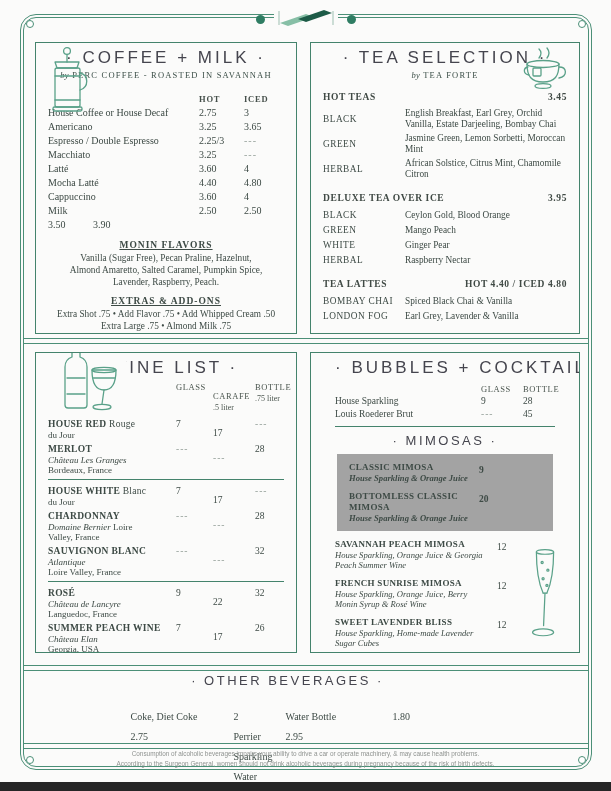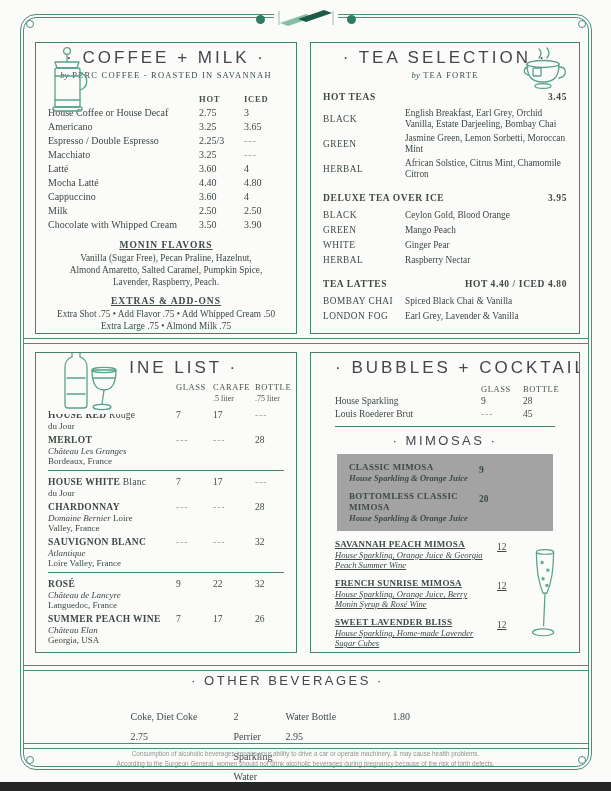--- a/index.html
+++ b/index.html
@@ -48,21 +48,21 @@
                 letter-spacing:0.6px;color:#404a45;line-height:13px;}
   .t-row{display:flex;font-size:9.3px;line-height:11px;margin-bottom:3px;align-items:center;}
   .t-type{width:82px;flex:none;letter-spacing:0.5px;padding-top:1px;}
   .t-desc{flex:1;}
   .mt10{margin-top:10px}.mt12{margin-top:12px}.mt4{margin-top:4px}
   
   .w-head{display:flex;margin-top:6px;font-size:8.5px;letter-spacing:0.6px;color:#4b564f;line-height:11px;}
   .w-headsub{font-size:8px;letter-spacing:0;color:#4b564f;line-height:10px;font-weight:normal;}
   .w-name{width:128px;flex:none;}
   .w-c1{width:37px;flex:none;}
-  .w-c2{width:42px;flex:none;}
+  .w-c2{width:42px;flex:none;margin-top:9px;}
   .w-c3{width:30px;flex:none;}
   .w-rows{margin-top:6px;}
   .w-row{display:flex;margin-bottom:4px;font-size:9.5px;line-height:11px;}
   .w-title{font-weight:bold;letter-spacing:0.3px;}
   .w-sub{font-size:9px;line-height:10px;font-weight:normal;}
   .w-div{border-top:1.2px solid #44836c;margin:2px 0 6px 0;}
   
   .bb-head{display:flex;margin-top:8px;font-size:8.5px;letter-spacing:0.6px;color:#4b564f;line-height:11px;}
   .bb-name{flex:1;}
   .bb-c1{width:42px;flex:none;}
@@ -70,21 +70,21 @@
   .bb-row{display:flex;font-size:9.5px;line-height:13px;}
   .bb-div{border-top:1.2px solid #44836c;margin:5px 0 5px 0;}
   .mimosa-deco{font-size:13px;letter-spacing:2.5px;margin-top:3px;}
   .hl{background:#a3a3a3;margin:5px 2px 0 2px;padding:8px 12px;}
   .m-row{display:flex;margin-bottom:8px;}
   .m-row:last-child{margin-bottom:0;}
   .m-main{flex:1;padding-right:6px;}
   .m-name{font-size:9px;font-weight:bold;letter-spacing:0.3px;line-height:11px;}
   .m-desc{font-size:8.6px;font-style:italic;font-weight:bold;line-height:10px;}
   .m-price{width:62px;flex:none;font-size:9.5px;padding-top:3px;}
-  .m-list{margin-top:8px;text-decoration:underline;}
+  .m-list{margin-top:8px;}
   .m-list .m-main{max-width:160px;}
   .m-list .m-desc{font-weight:normal;font-style:italic;}
   .m-list .m-price{width:58px;}
   
   .other{position:absolute;left:17px;top:672px;width:541px;}
   .other .deco{font-size:13px;letter-spacing:2.5px;}
   .o-grid{display:grid;grid-template-columns:103px 52px 107px 52px;justify-content:center;
           margin-top:18px;font-size:10px;line-height:20px;}
   
   .disclaimer{position:absolute;left:35px;top:749px;width:541px;text-align:center;
@@ -177,21 +177,20 @@
         <span class="c-name">Cappuccino</span>
         <span class="c-hot">3.60</span>
         <span class="c-iced">4</span>
       </div>
     <div class="c-row">
         <span class="c-name">Milk</span>
         <span class="c-hot">2.50</span>
         <span class="c-iced">2.50</span>
       </div>
     <div class="c-row">
-        <span class="c-name">Chocolate with Whipped Cream</span>
         <span class="c-hot">3.50</span>
         <span class="c-iced">3.90</span>
       </div>
 
     <div class="center-block monin">
       <div class="mini-title">MONIN FLAVORS</div>
       <div class="mini-line">Vanilla (Sugar Free), Pecan Praline, Hazelnut,</div>
       <div class="mini-line">Almond Amaretto, Salted Caramel, Pumpkin Spice,</div>
       <div class="mini-line">Lavender, Raspberry, Peach.</div>
     </div>

